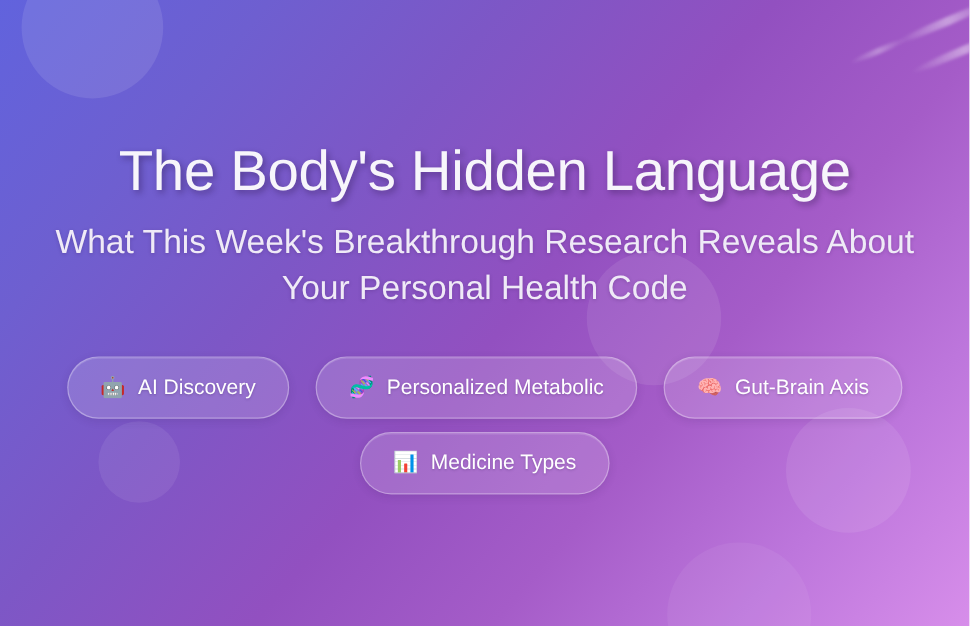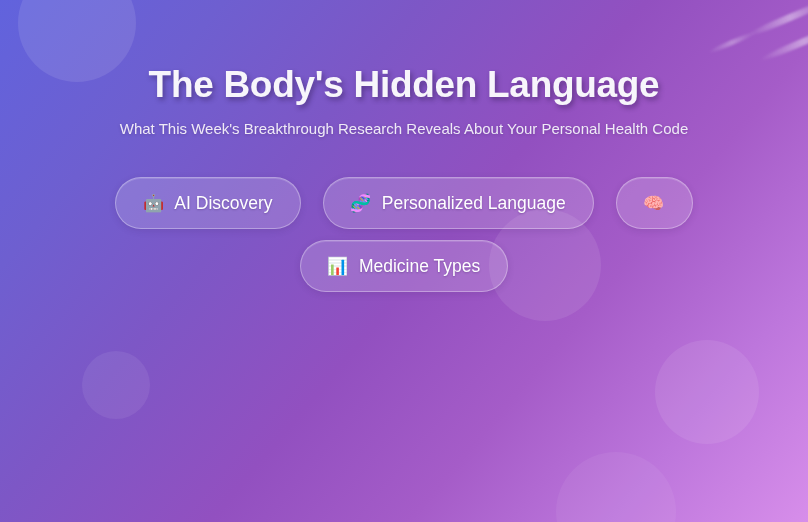--- a/index.html
+++ b/index.html
@@ -59,34 +59,34 @@
     position: relative;
     z-index: 4;
     width: 808px;
     box-sizing: border-box;
     padding: 0 16px;
     text-align: center;
   }
 
   .hero-title {
     margin: 0;
-    padding-top: 64px;
-    font-size: 37px;
-    font-weight: bold;
+    padding-top: 116px;
+    font-size: 47px;
+    font-weight: normal;
     line-height: 1.12;
     letter-spacing: -0.3px;
     color: #f7f5fb;
     text-shadow: 2px 3px 5px rgba(40,20,70,0.42);
     white-space: nowrap;
   }
 
   .hero-subtitle {
     margin: 14px auto 16px auto;
     max-width: 780px;
-    font-size: 15px;
+    font-size: 28px;
     font-weight: 300;
     line-height: 1.38;
     color: #efeaf7;
     text-shadow: 0 1px 3px rgba(50,25,85,0.25);
   }
 
   .pill-rows {
     margin-top: 37px;
   }
   .pill-row {
@@ -153,25 +153,26 @@
 
       <div class="pill-row">
 
         <div class="pill">
           <span class="pill-icon">🤖</span>
           <span class="pill-label">AI Discovery</span>
         </div>
 
         <div class="pill">
           <span class="pill-icon">🧬</span>
-          <span class="pill-label">Personalized Language</span>
+          <span class="pill-label">Personalized Metabolic</span>
         </div>
 
         <div class="pill">
           <span class="pill-icon">🧠</span>
+          <span class="pill-label">Gut-Brain Axis</span>
         </div>
 
       </div>
 
       <div class="pill-row">
 
         <div class="pill">
           <span class="pill-icon">📊</span>
           <span class="pill-label">Medicine Types</span>
         </div>

